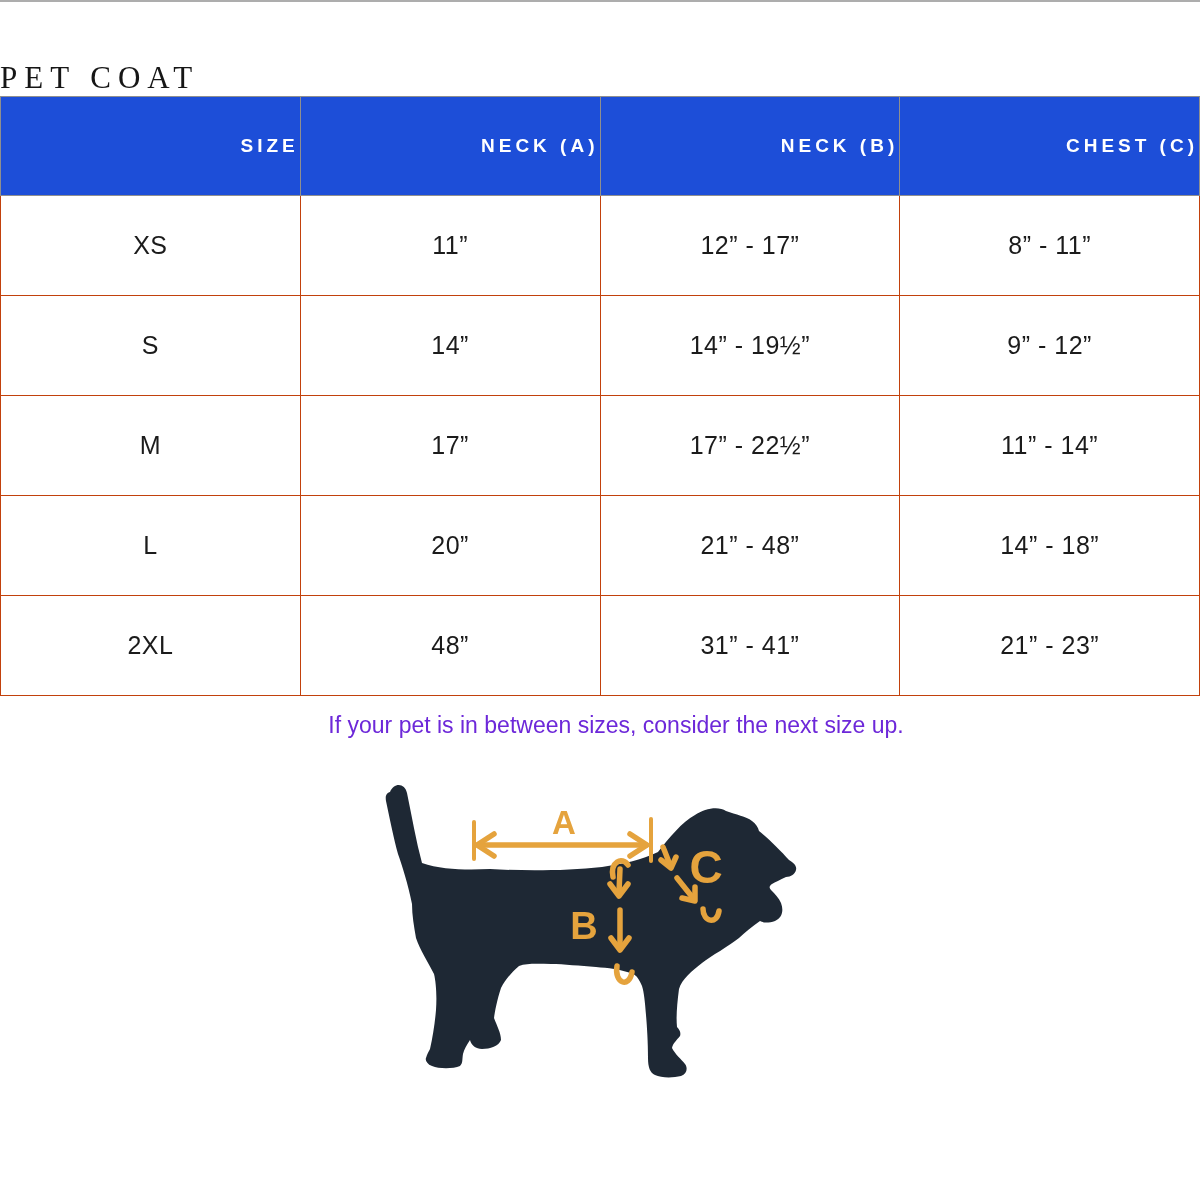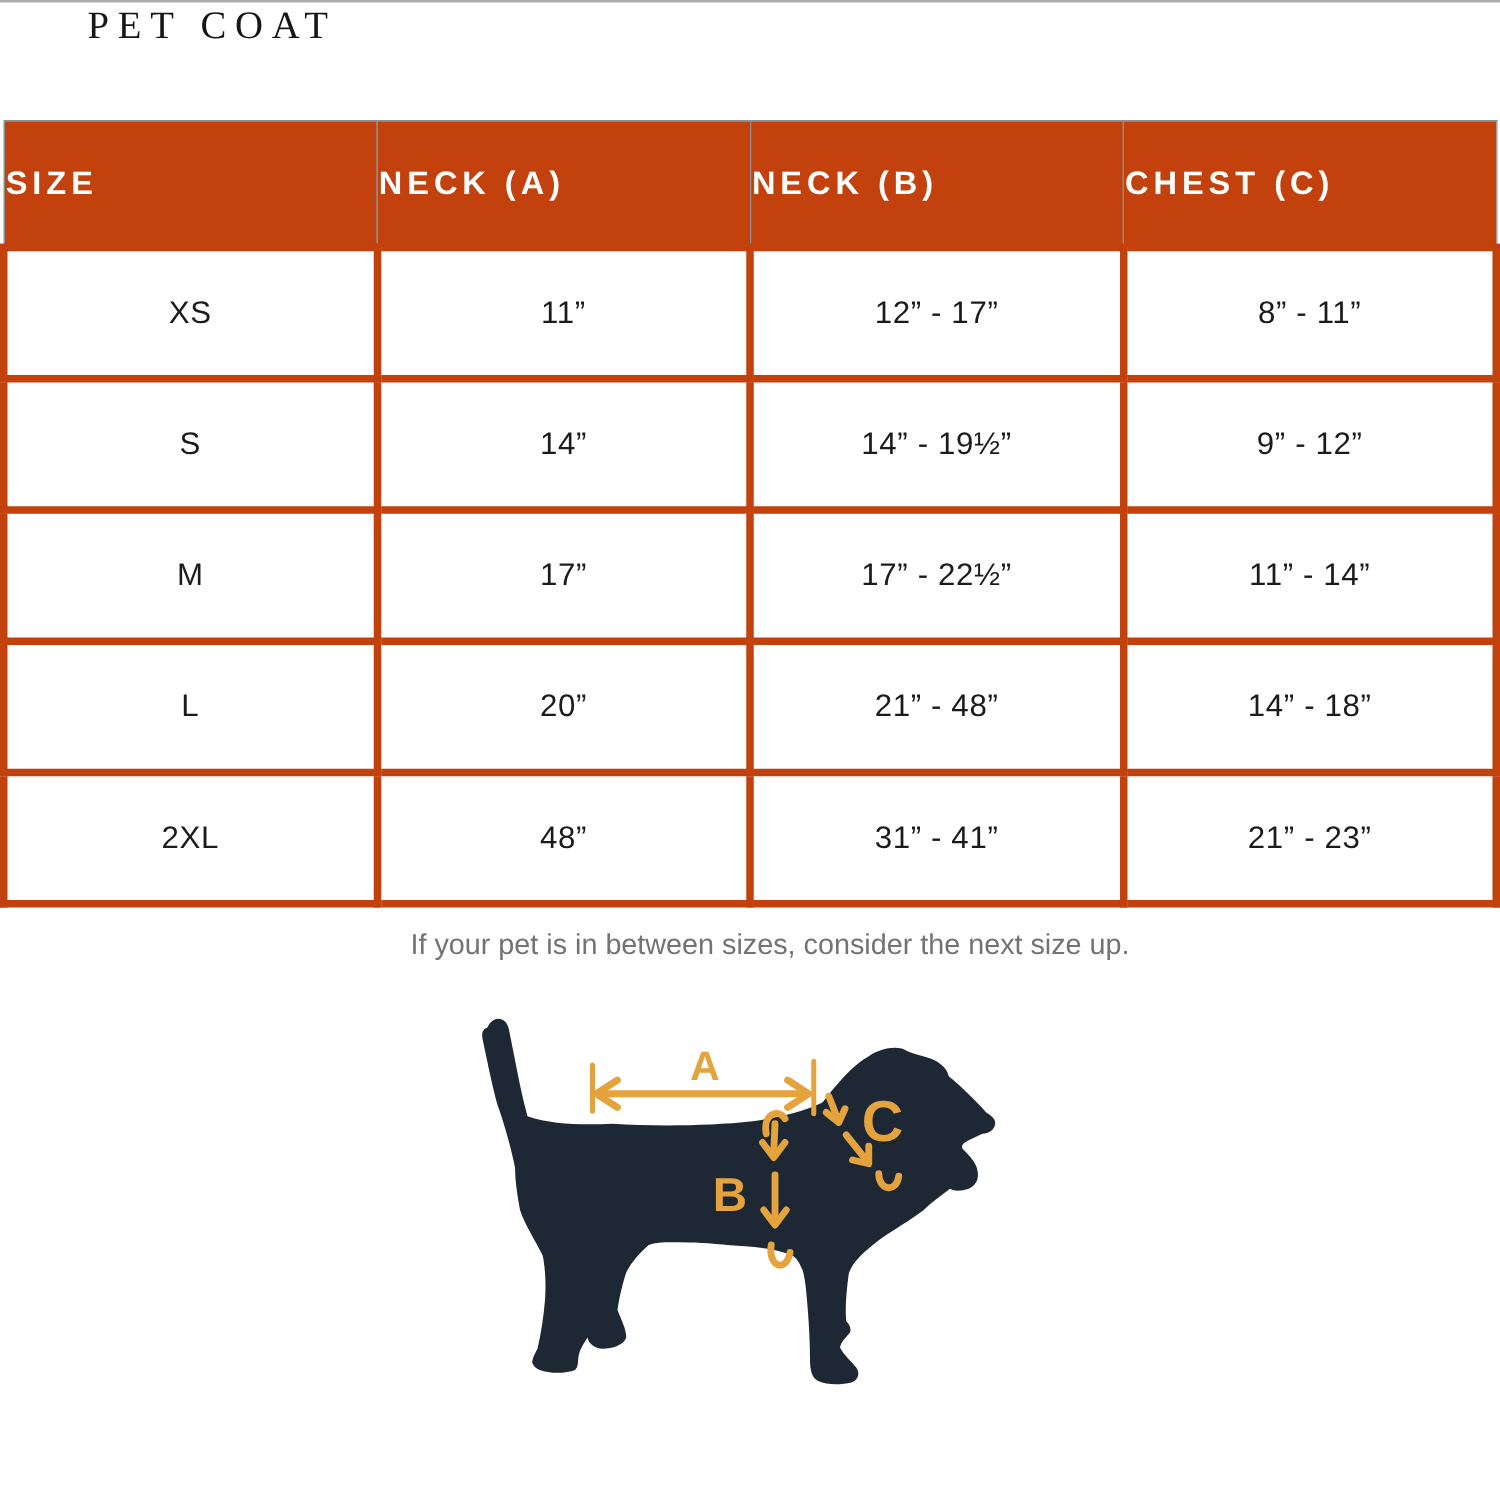--- a/index.html
+++ b/index.html
@@ -8,61 +8,60 @@
     width:1200px;height:1200px;
     background:#ffffff;
     border-top:2px solid #adadad;
     box-sizing:border-box;
     font-family:"Liberation Sans", sans-serif;
     color:#1a1a1a;
     overflow:hidden;
   }
   .title-bar{
     height:94px;
-    display:flex;align-items:flex-start;
-    padding-left:70px;
+    display:flex;align-items:flex-end;
   }
   .page-title{
     font-family:"Liberation Serif", serif;
     font-size:31px;
     font-weight:400;
     letter-spacing:7px;
     color:#161616;
   }
   table.size-table{
     width:1200px;
     border-collapse:collapse;
     table-layout:fixed;
   }
   table.size-table th{
-    background:#c2410c;
+    background:#1d4ed8;
     color:#ffffff;
     height:96px;
-    font-size:26px;
+    font-size:19px;
     font-weight:700;
     letter-spacing:4px;
     border:1px solid #8f8f8f;
-    text-align:left;
+    text-align:right;
     vertical-align:middle;
   }
   table.size-table td{
     height:97px;
     font-size:25px;
     letter-spacing:0.5px;
     color:#1b1b1b;
-    border:6px solid #c2410c;
+    border:1px solid #c2410c;
     text-align:center;
     vertical-align:middle;
     background:#ffffff;
   }
   .note{
     margin-top:14px;
     text-align:center;
     font-size:23px;
-    color:#737373;
+    color:#6d28d9;
     line-height:30px;
     padding-left:32px;
   }
   .diagram{
     margin-top:30px;
     display:flex;
     justify-content:center;
   }
   .diagram svg{display:block;}
   .measure-letter{

